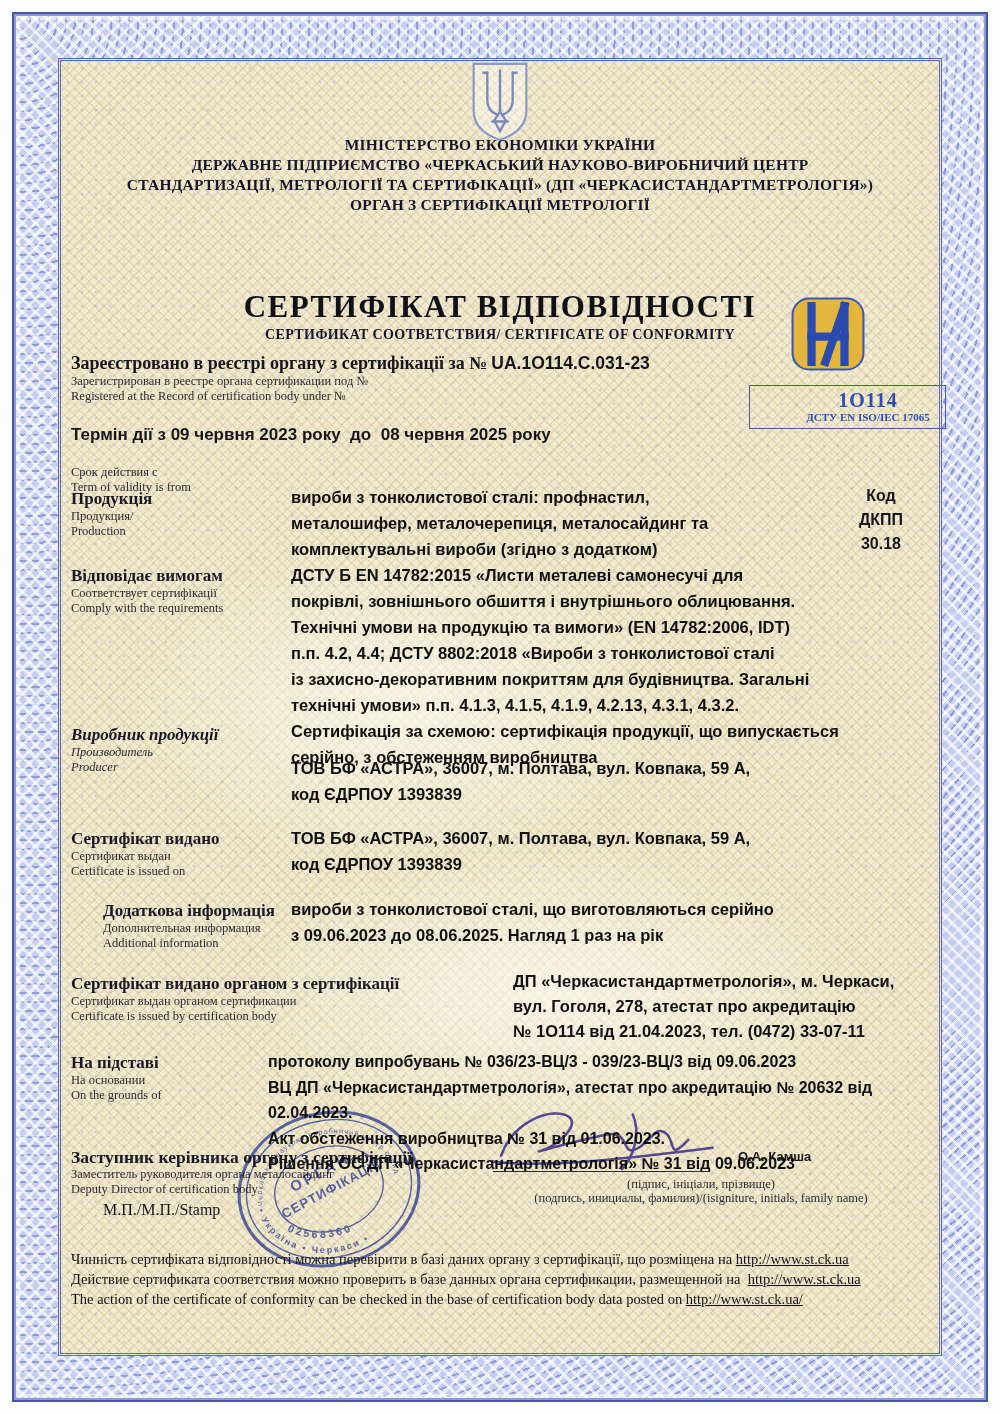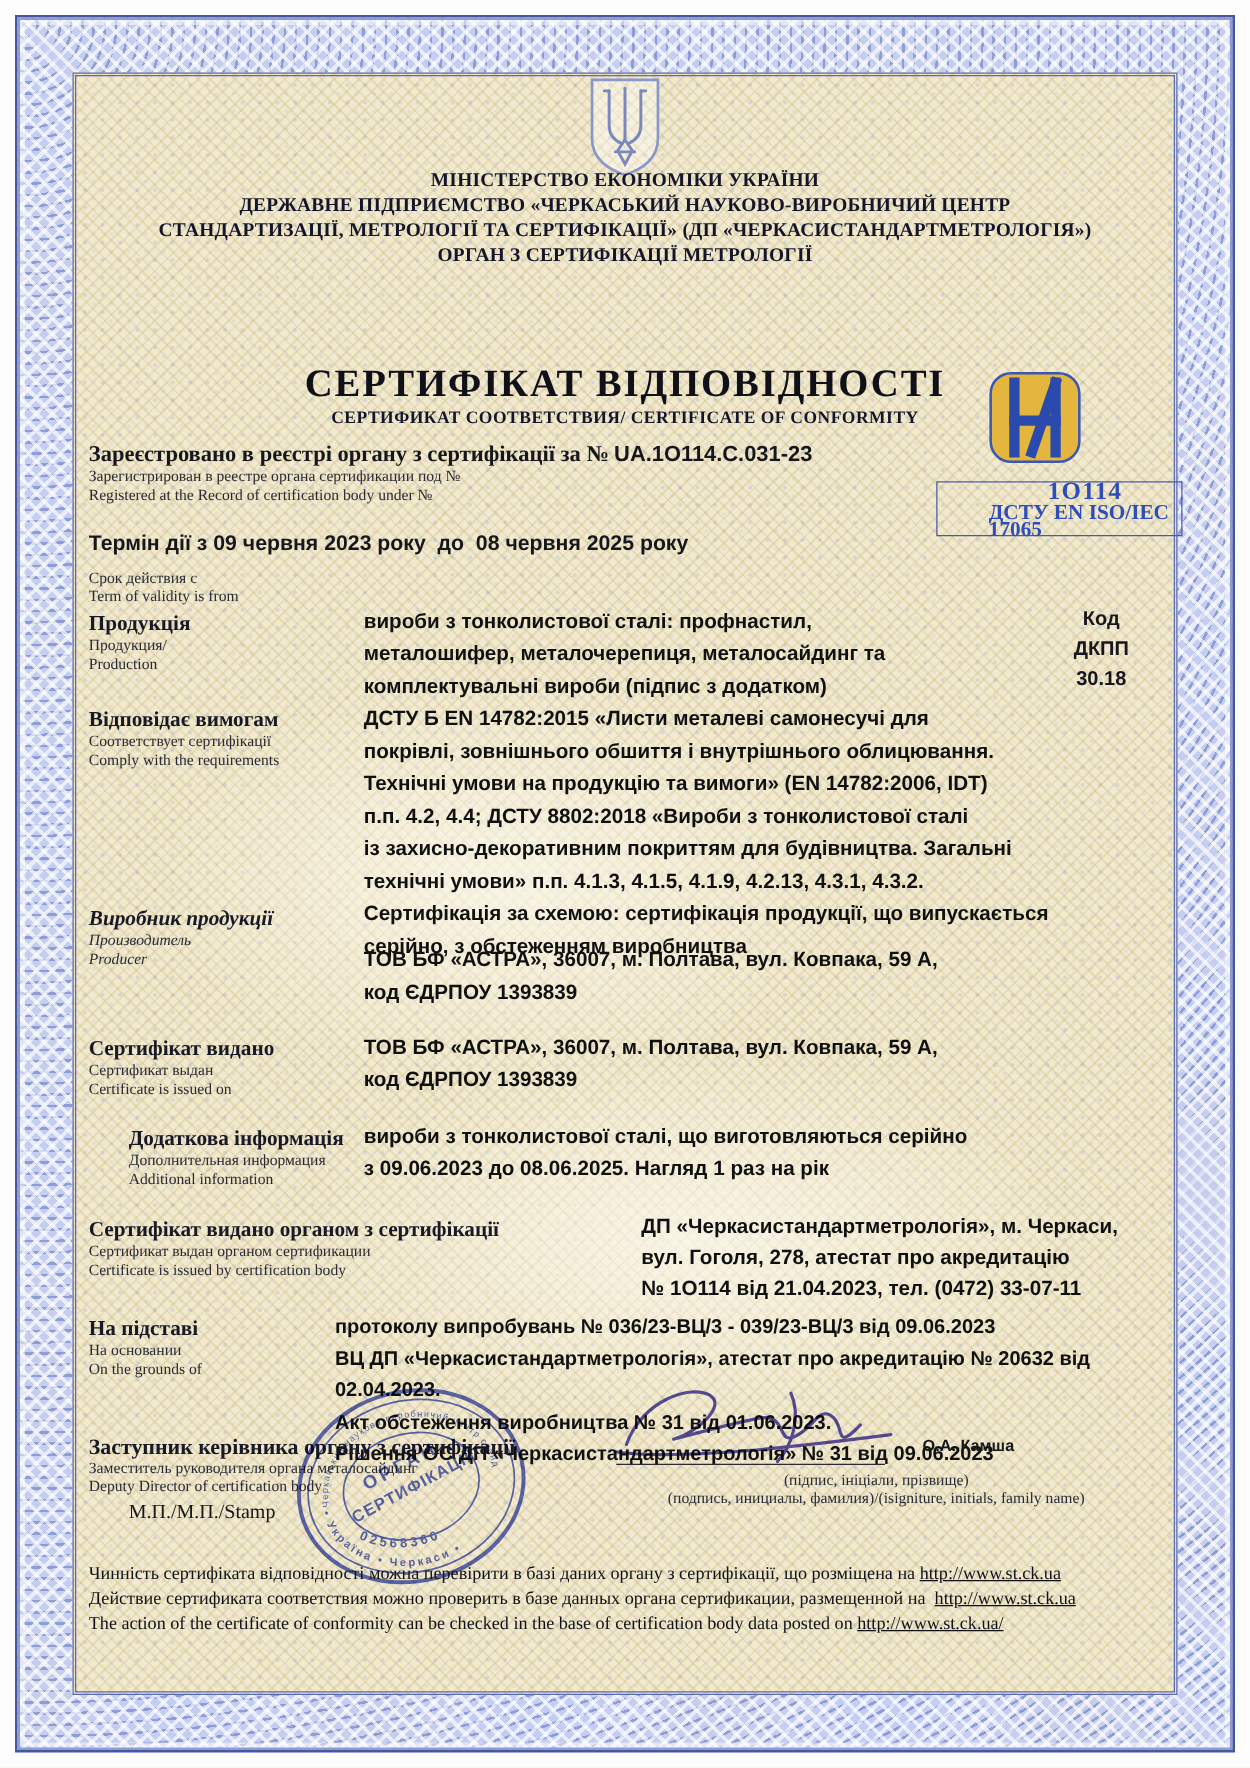--- a/index.html
+++ b/index.html
@@ -92,44 +92,44 @@
           <path d="M17,8 V52"></path>
           <path d="M43,8 V52"></path>
           <path d="M43,8 L28,52"></path>
           <path d="M17,32 H43"></path>
         </g>
       </svg>
     </div>
     <div class="abs" style="left:688px;top:324px;width:154px;height:42px;border:1.5px solid #4a5aa8;
          display:flex;flex-direction:column;align-items:center;justify-content:center;color:#2f4db8;padding-left:41px;">
       <div class="serifB" style="font-size:20px;line-height:20px;letter-spacing:1px;">1О114</div>
-      <div class="serifB" style="font-size:17px;line-height:14px;">ДСТУ EN ISO/ІЕС 17065</div>
+      <div class="serifB" style="font-size:11px;line-height:14px;">ДСТУ EN ISO/ІЕС 17065</div>
     </div>
 
     <div class="abs" style="left:10px;top:292px;">
       <span class="serifB" style="font-size:18px;">Зареєстровано в реєстрі органу з сертифікації за №</span>
       <span class="sansB" style="font-size:17.5px;">UA.1О114.С.031-23</span>
       <div class="sub">Зарегистрирован в реестре органа сертификации под №</div>
       <div class="sub">Registered at the Record of certification body under №</div>
     </div>
 
     <div class="abs" style="left:10px;top:364px;">
       <div class="sansB pre" style="font-size:17px;">Термін дії з 09 червня 2023 року  до  08 червня 2025 року</div>
-      <div class="sub" style="margin-top:10px;">Срок действия с</div>
+      <div class="sub" style="margin-top:20px;">Срок действия с</div>
       <div class="sub">Term of validity is from</div>
     </div>
 
     <div class="abs label-col" style="top:428px;">
       <div class="lbl serifB">Продукція</div>
       <div class="sub">Продукция/</div>
       <div class="sub">Production</div>
     </div>
     <div class="abs val sansB pre" style="left:230px;top:423px;width:500px;">вироби з тонколистової сталі: профнастил,
 металошифер, металочерепиця, металосайдинг та
-комплектувальні вироби (підпис з додатком)</div>
+комплектувальні вироби (згідно з додатком)</div>
     <div class="abs sansB" style="left:760px;top:423px;width:120px;text-align:center;font-size:16px;line-height:24px;">
       <div>Код</div>
       <div>ДКПП</div>
       <div>30.18</div>
     </div>
 
     <div class="abs label-col" style="top:505px;">
       <div class="lbl serifB">Відповідає вимогам</div>
       <div class="sub">Соответствует сертифікації</div>
       <div class="sub">Comply with the requirements</div>

